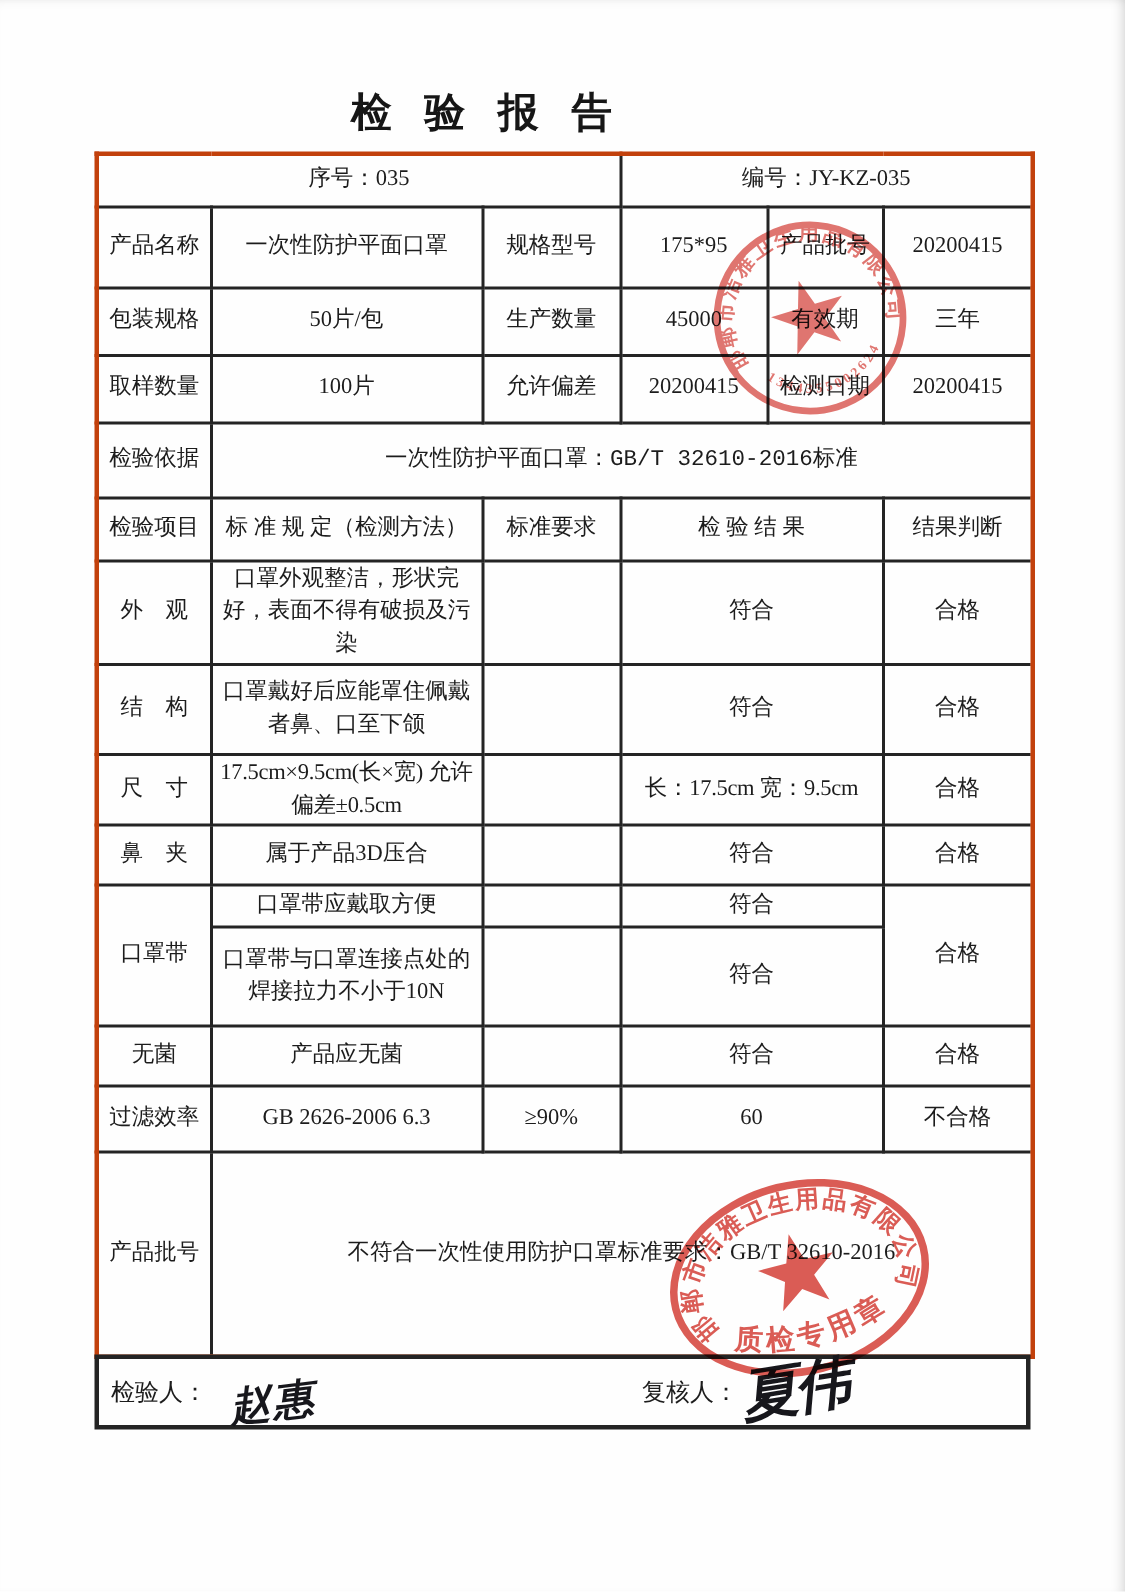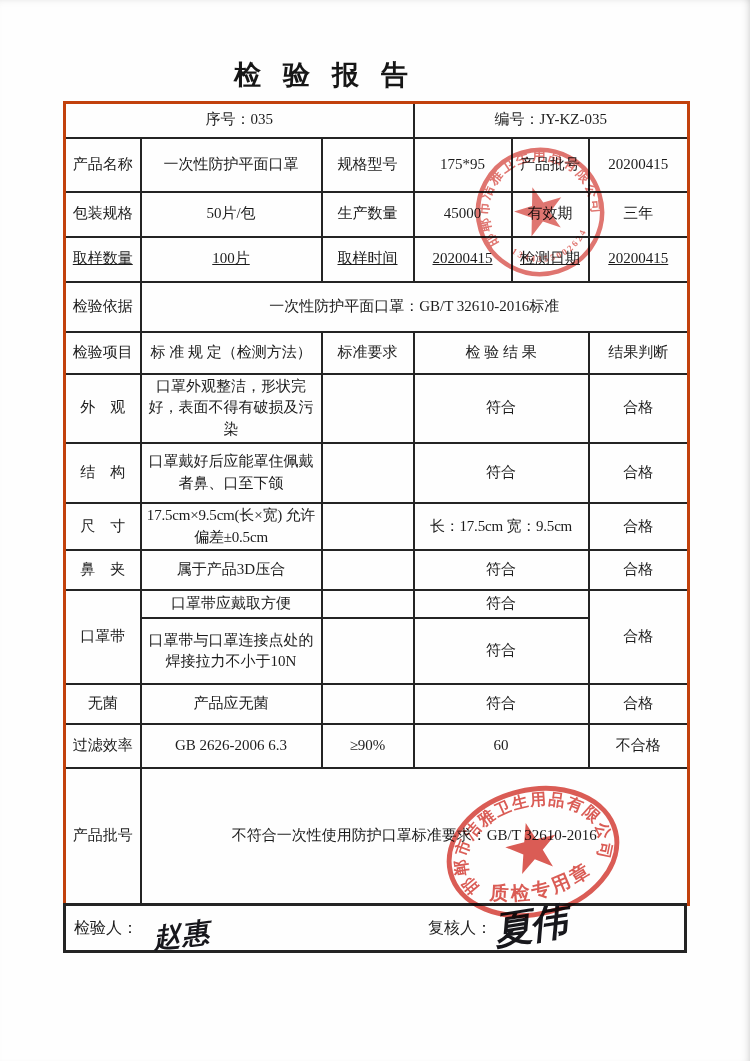--- a/index.html
+++ b/index.html
@@ -26,22 +26,22 @@
   table.report td {
     border:2px solid #242424; text-align:center; vertical-align:middle;
     font-size:15px; padding:1px 4px; line-height:1.45; overflow:hidden;
   }
   td.lal { text-align:left; padding-left:9px; font-size:16px; }
   .std { font-size:14px; }
   .smallnum { font-size:13.5px; letter-spacing:-0.2px; }
   tr.r1  td { height:35px; }
   tr.r2  td { height:54px; }
   tr.r3  td { height:45px; }
-  tr.r4  td { height:45px;text-decoration:underline; }
-  tr.r5  td { height:50px; }
+  tr.r4  td { height:45px; }
+  tr.r5  td { height:50px;font-family:Liberation Mono, monospace; }
   tr.r6  td { height:42px; }
   tr.r7  td { height:60px; }
   tr.r8  td { height:60px; }
   tr.r9  td { height:45px; }
   tr.r10 td { height:40px; }
   tr.r11 td { height:28px; }
   tr.r12 td { height:66px; }
   tr.r13 td { height:40px; }
   tr.r14 td { height:44px; }
   tr.r15 td { height:136px; }
@@ -101,21 +101,21 @@
         <td>包装规格</td>
         <td>50片/包</td>
         <td>生产数量</td>
         <td>45000</td>
         <td>有效期</td>
         <td>三年</td>
       </tr>
       <tr class="r4">
         <td>取样数量</td>
         <td>100片</td>
-        <td>取样时间</td>
+        <td>允许偏差</td>
         <td>20200415</td>
         <td>检测日期</td>
         <td>20200415</td>
       </tr>
       <tr class="r5">
         <td>检验依据</td>
         <td colspan="5">一次性防护平面口罩：GB/T 32610-2016标准</td>
       </tr>
       <tr class="r6">
         <td>检验项目</td>

